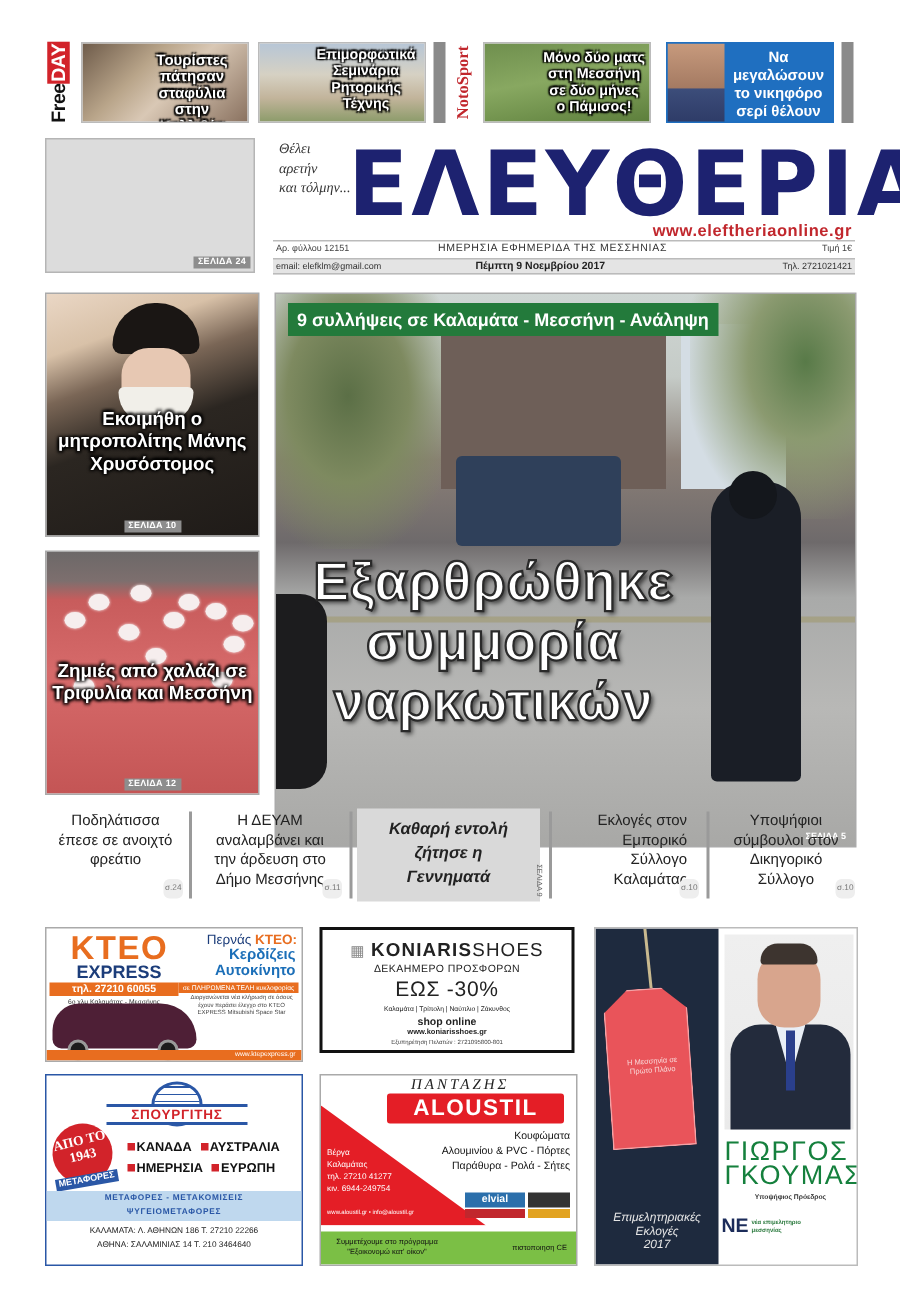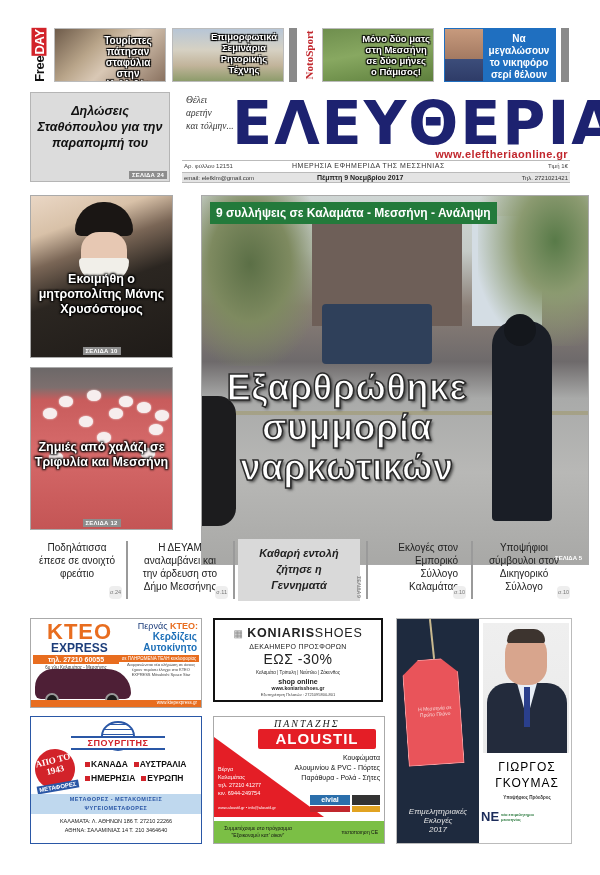--- a/index.html
+++ b/index.html
@@ -64,21 +64,21 @@
   .card1 .beard { position: absolute; left: 48px; top: 62px; width: 50px; height: 24px; background: #f1efe9; border-radius: 4px 4px 22px 22px; }
   .card2 { top: 367px; height: 163px; background: linear-gradient(180deg,#6c6868 0%,#7d6f6e 12%,#c85c5c 20%,#d66a6a 50%,#c45555 100%); }
   .hail { position: absolute; width: 14px; height: 11px; background: #f6eeee; border-radius: 50%; box-shadow: 0 0 2px #fff; }
   .card-text { position: absolute; left: 0; right: 0; text-align: center; color: #fff; font-weight: bold; font-size: 12.5px; line-height: 15px;
     text-shadow: 1px 1px 2px #000, -1px -1px 2px #000, 1px -1px 2px #000, -1px 1px 2px #000; }
   .card1 .card-text { top: 76px; }
   .card2 .card-text { top: 72px; }
   .story-card .page-tag { left: 50%; transform: translateX(-50%); bottom: 2px; }
 
   
-  .hero { position: absolute; left: 201px; top: 195px; width: 388px; height: 370px; overflow: hidden; border: 1px solid #aaa;
+  .hero { position: absolute; left: 183px; top: 195px; width: 388px; height: 370px; overflow: hidden; border: 1px solid #aaa;
     background: linear-gradient(180deg,#cfd6d4 0%,#c5cbc7 15%,#8b7f77 30%,#6e6a6b 45%,#a9aaa9 55%,#b8b8b6 75%,#a8a8a6 100%); }
   .hero .trees-l { position: absolute; left: 0; top: 0; width: 120px; height: 170px; background: radial-gradient(ellipse at 40% 40%, #5b6f46 0%, #7e8a60 40%, rgba(160,160,150,0) 75%); }
   .hero .trees-r { position: absolute; right: 0; top: 0; width: 110px; height: 150px; background: radial-gradient(ellipse at 70% 30%, #587a48 0%, #8b9a70 35%, rgba(160,170,170,0) 75%); }
   .hero .building { position: absolute; left: 110px; top: 20px; width: 150px; height: 110px; background: #6e5f58; }
   .hero .building2 { position: absolute; left: 270px; top: 20px; width: 70px; height: 110px; background: #d4dde4; }
   .hero .truck { position: absolute; left: 120px; top: 108px; width: 110px; height: 60px; background: #2f405a; border-radius: 4px; }
   .hero .officer { position: absolute; left: 290px; top: 125px; width: 60px; height: 200px; background: #1a1e26; border-radius: 24px 24px 4px 4px; }
   .hero .officer-head { position: absolute; left: 302px; top: 118px; width: 32px; height: 32px; background: #14171c; border-radius: 50%; }
   .hero .bike { position: absolute; left: 0; top: 200px; width: 34px; height: 130px; background: #1c1c1e; border-radius: 0 18px 18px 0; }
   .hero .road { position: absolute; left: 0; right: 0; top: 215px; height: 4px; background: #a09a6e; opacity: 0.6; }
@@ -167,21 +167,21 @@
   .gk-tag { position: absolute; left: 8px; top: 40px; width: 56px; height: 106px; background: #e9545a; border: 1px solid #f2a3a6;
     clip-path: polygon(30% 0, 70% 0, 100% 14%, 100% 100%, 0 100%, 0 14%); transform: rotate(-4deg); }
   .gk-tag-text { position: absolute; left: 14px; top: 86px; width: 48px; text-align: center; color: #f8d7d7; font-size: 5px; line-height: 6px; transform: rotate(-4deg); }
   .gk-elections { position: absolute; left: 0; width: 82px; top: 188px; text-align: center; color: #e5e5e5; font-size: 8px; line-height: 9px; font-style: italic; }
   .gk-photo { position: absolute; left: 86px; top: 4px; width: 86px; height: 130px; background: linear-gradient(180deg,#efefef 0%,#eaeaea 100%); }
   .gk-head { position: absolute; left: 108px; top: 14px; width: 42px; height: 52px; background: #d8a58d; border-radius: 20px 20px 18px 18px; }
   .gk-hair { position: absolute; left: 110px; top: 10px; width: 38px; height: 14px; background: #3d342f; border-radius: 18px 18px 4px 4px; }
   .gk-suit { position: absolute; left: 90px; top: 64px; width: 80px; height: 70px; background: #232b3c; border-radius: 20px 20px 0 0; }
   .gk-shirt { position: absolute; left: 120px; top: 64px; width: 20px; height: 36px; background: #e8eef6; clip-path: polygon(0 0,100% 0,50% 100%); }
   .gk-tie { position: absolute; left: 127px; top: 68px; width: 6px; height: 40px; background: #2a3f8c; }
-  .gk-name { position: absolute; left: 86px; top: 140px; width: 88px; text-align: center; font-size: 12px; line-height: 16px; letter-spacing: 1px; color: #000000; }
+  .gk-name { position: absolute; left: 86px; top: 140px; width: 88px; font-size: 18px; line-height: 16px; letter-spacing: 1px; color: #15803d; }
   .gk-role { position: absolute; left: 86px; top: 176px; width: 88px; text-align: center; font-size: 4.5px; font-weight: bold; color: #333; }
   .gk-party { position: absolute; left: 84px; top: 190px; width: 74px; height: 16px; }
   .gk-ne { position: absolute; left: 0; top: 0; font-weight: bold; font-size: 13px; color: #1c2c5a; }
   .gk-ne-text { position: absolute; left: 20px; top: 3px; font-size: 4px; color: #2b7a3e; font-weight: bold; }
 </style>
 </head>
 <body>
 
 <div class="topstrip">
   <div class="freeday">
@@ -201,21 +201,20 @@
     <div class="t-text">Μόνο δύο ματς στη Μεσσήνη σε δύο μήνες ο Πάμισος!</div>
   </div>
   <div class="teaser t4">
     <div class="face"></div>
     <div class="t-text">Να μεγαλώσουν το νικηφόρο σερί θέλουν στην Κυπαρισσία</div>
   </div>
   <div class="gsep gsep2"></div>
 </div>
 
 <div class="leftbox">
-  <div class="lb-text">Δηλώσεις Σταθόπουλου για την παραπομπή του</div>
   <span class="page-tag">ΣΕΛΙΔΑ 24</span>
 </div>
 
 <div class="motto">
   <div>Θέλει</div>
   <div>αρετήν</div>
   <div>και τόλμην...</div>
 </div>
 
 <div class="logo">

